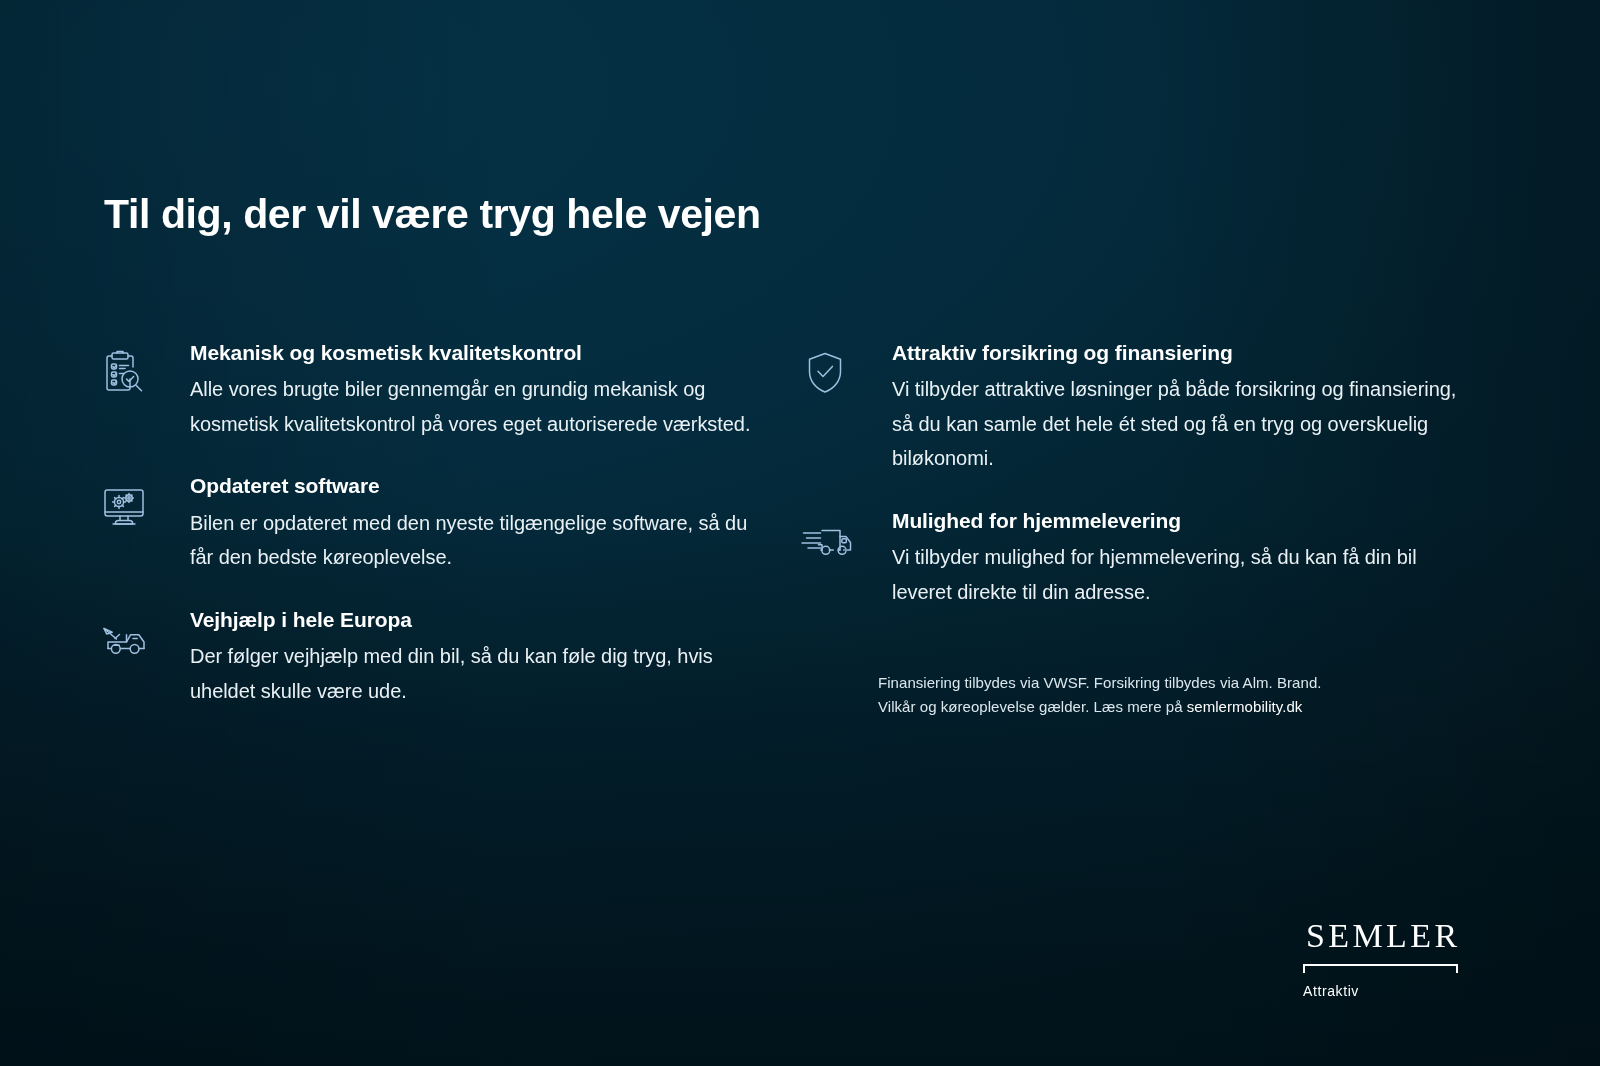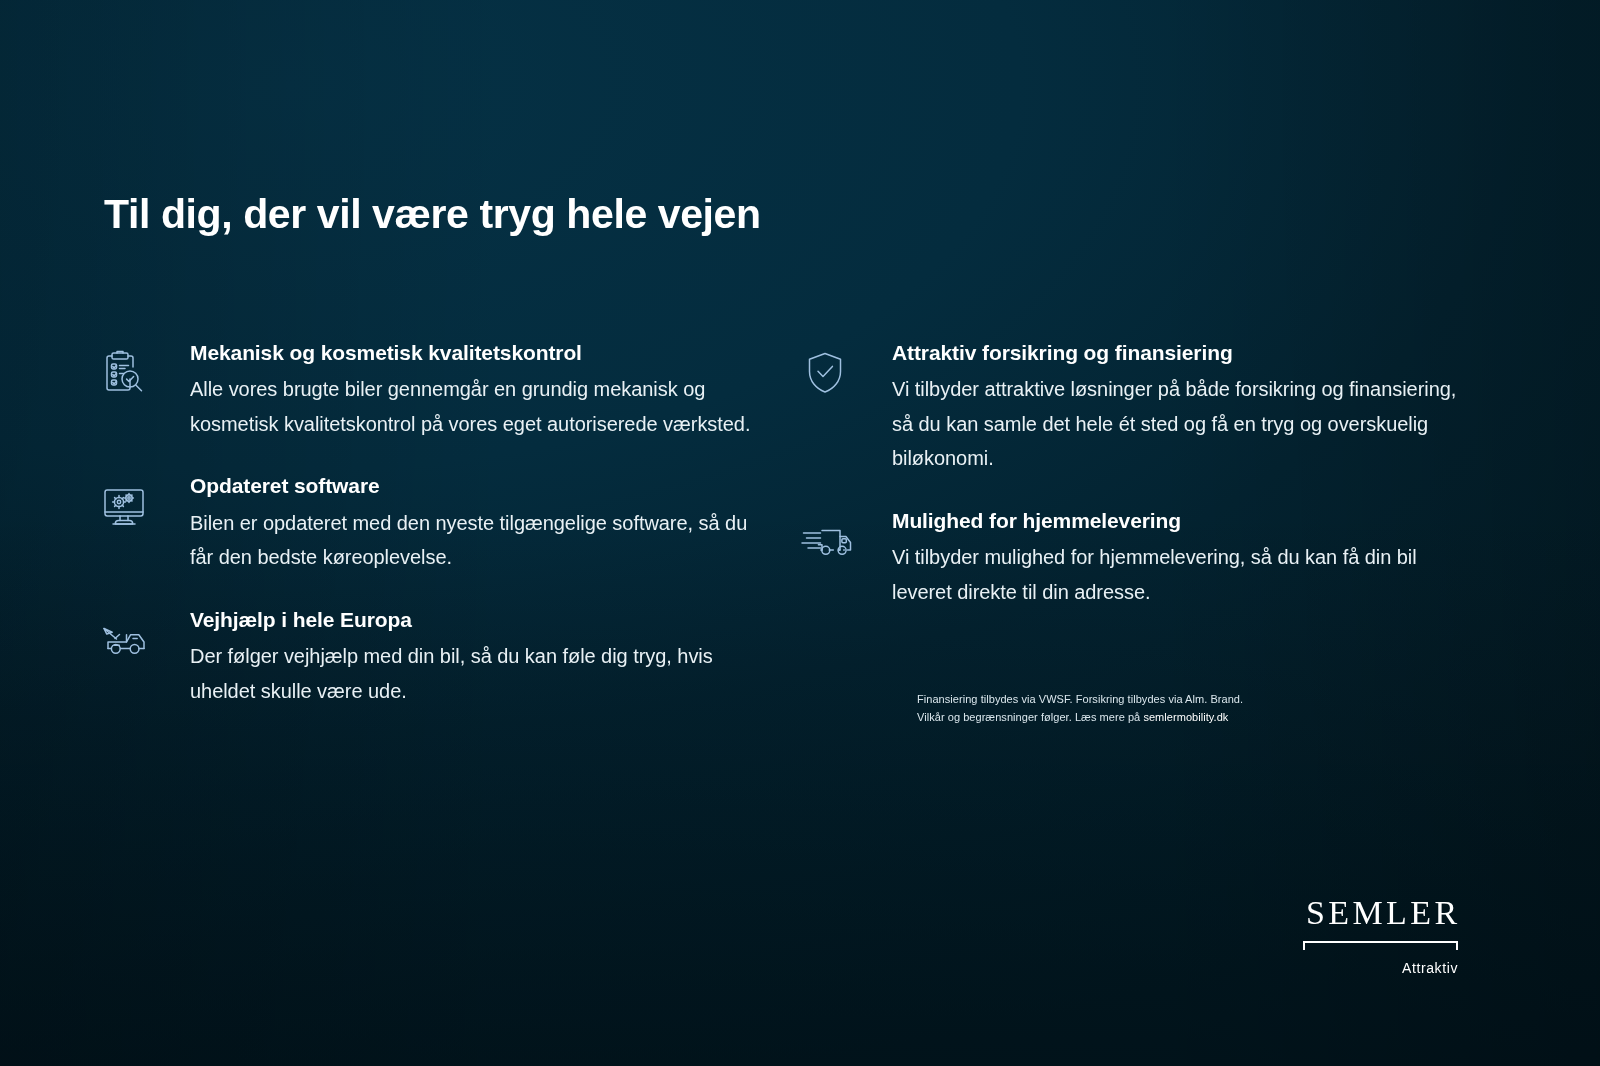--- a/index.html
+++ b/index.html
@@ -90,38 +90,37 @@
     letter-spacing:-0.05px;
   }
 
   
   .col-left .feature + .feature{ margin-top:9px; }
   .col-right .feature + .feature{ margin-top:10px; }
 
   
   .disclaimer{
     position:absolute;
-    left:917px;
+    left:878px;
     top:671px;
     width:520px;
-    font-size:11px;
+    font-size:15px;
     line-height:1.62;
     color:#dbe7ed;
     letter-spacing:0.05px;
-    margin-top:20px;
   }
   .disclaimer b{ font-weight:normal; color:#ffffff; }
 
   
   .logo{
     position:absolute;
     left:1303px;
-    top:896px;
+    top:919px;
     width:155px;
-    text-align:right;
+    text-align:left;
   }
   .logo-word{
     font-family:"Liberation Serif", serif;
     font-size:34px;
     letter-spacing:3.4px;
     color:#ffffff;
     line-height:1;
     padding-left:3px;
   }
   .logo-rule{
@@ -268,21 +267,21 @@
       <div class="feature-body">
         <div class="feature-title">Mulighed for hjemmelevering</div>
         <div class="feature-text">Vi tilbyder mulighed for hjemmelevering, så du kan få din bil leveret direkte til din adresse.</div>
       </div>
     </div>
 
   </div>
 
   <div class="disclaimer">
     <div>Finansiering tilbydes via VWSF. Forsikring tilbydes via Alm. Brand.</div>
-    <div><span>Vilkår og begrænsninger følger. Læs mere på </span><b>semlermobility.dk</b></div>
+    <div><span>Vilkår og køreoplevelse gælder. Læs mere på </span><b>semlermobility.dk</b></div>
   </div>
 
   <div class="logo">
     <div class="logo-word">SEMLER</div>
     <div class="logo-rule"></div>
     <div class="logo-sub">Attraktiv</div>
   </div>
 
 </div>
 

